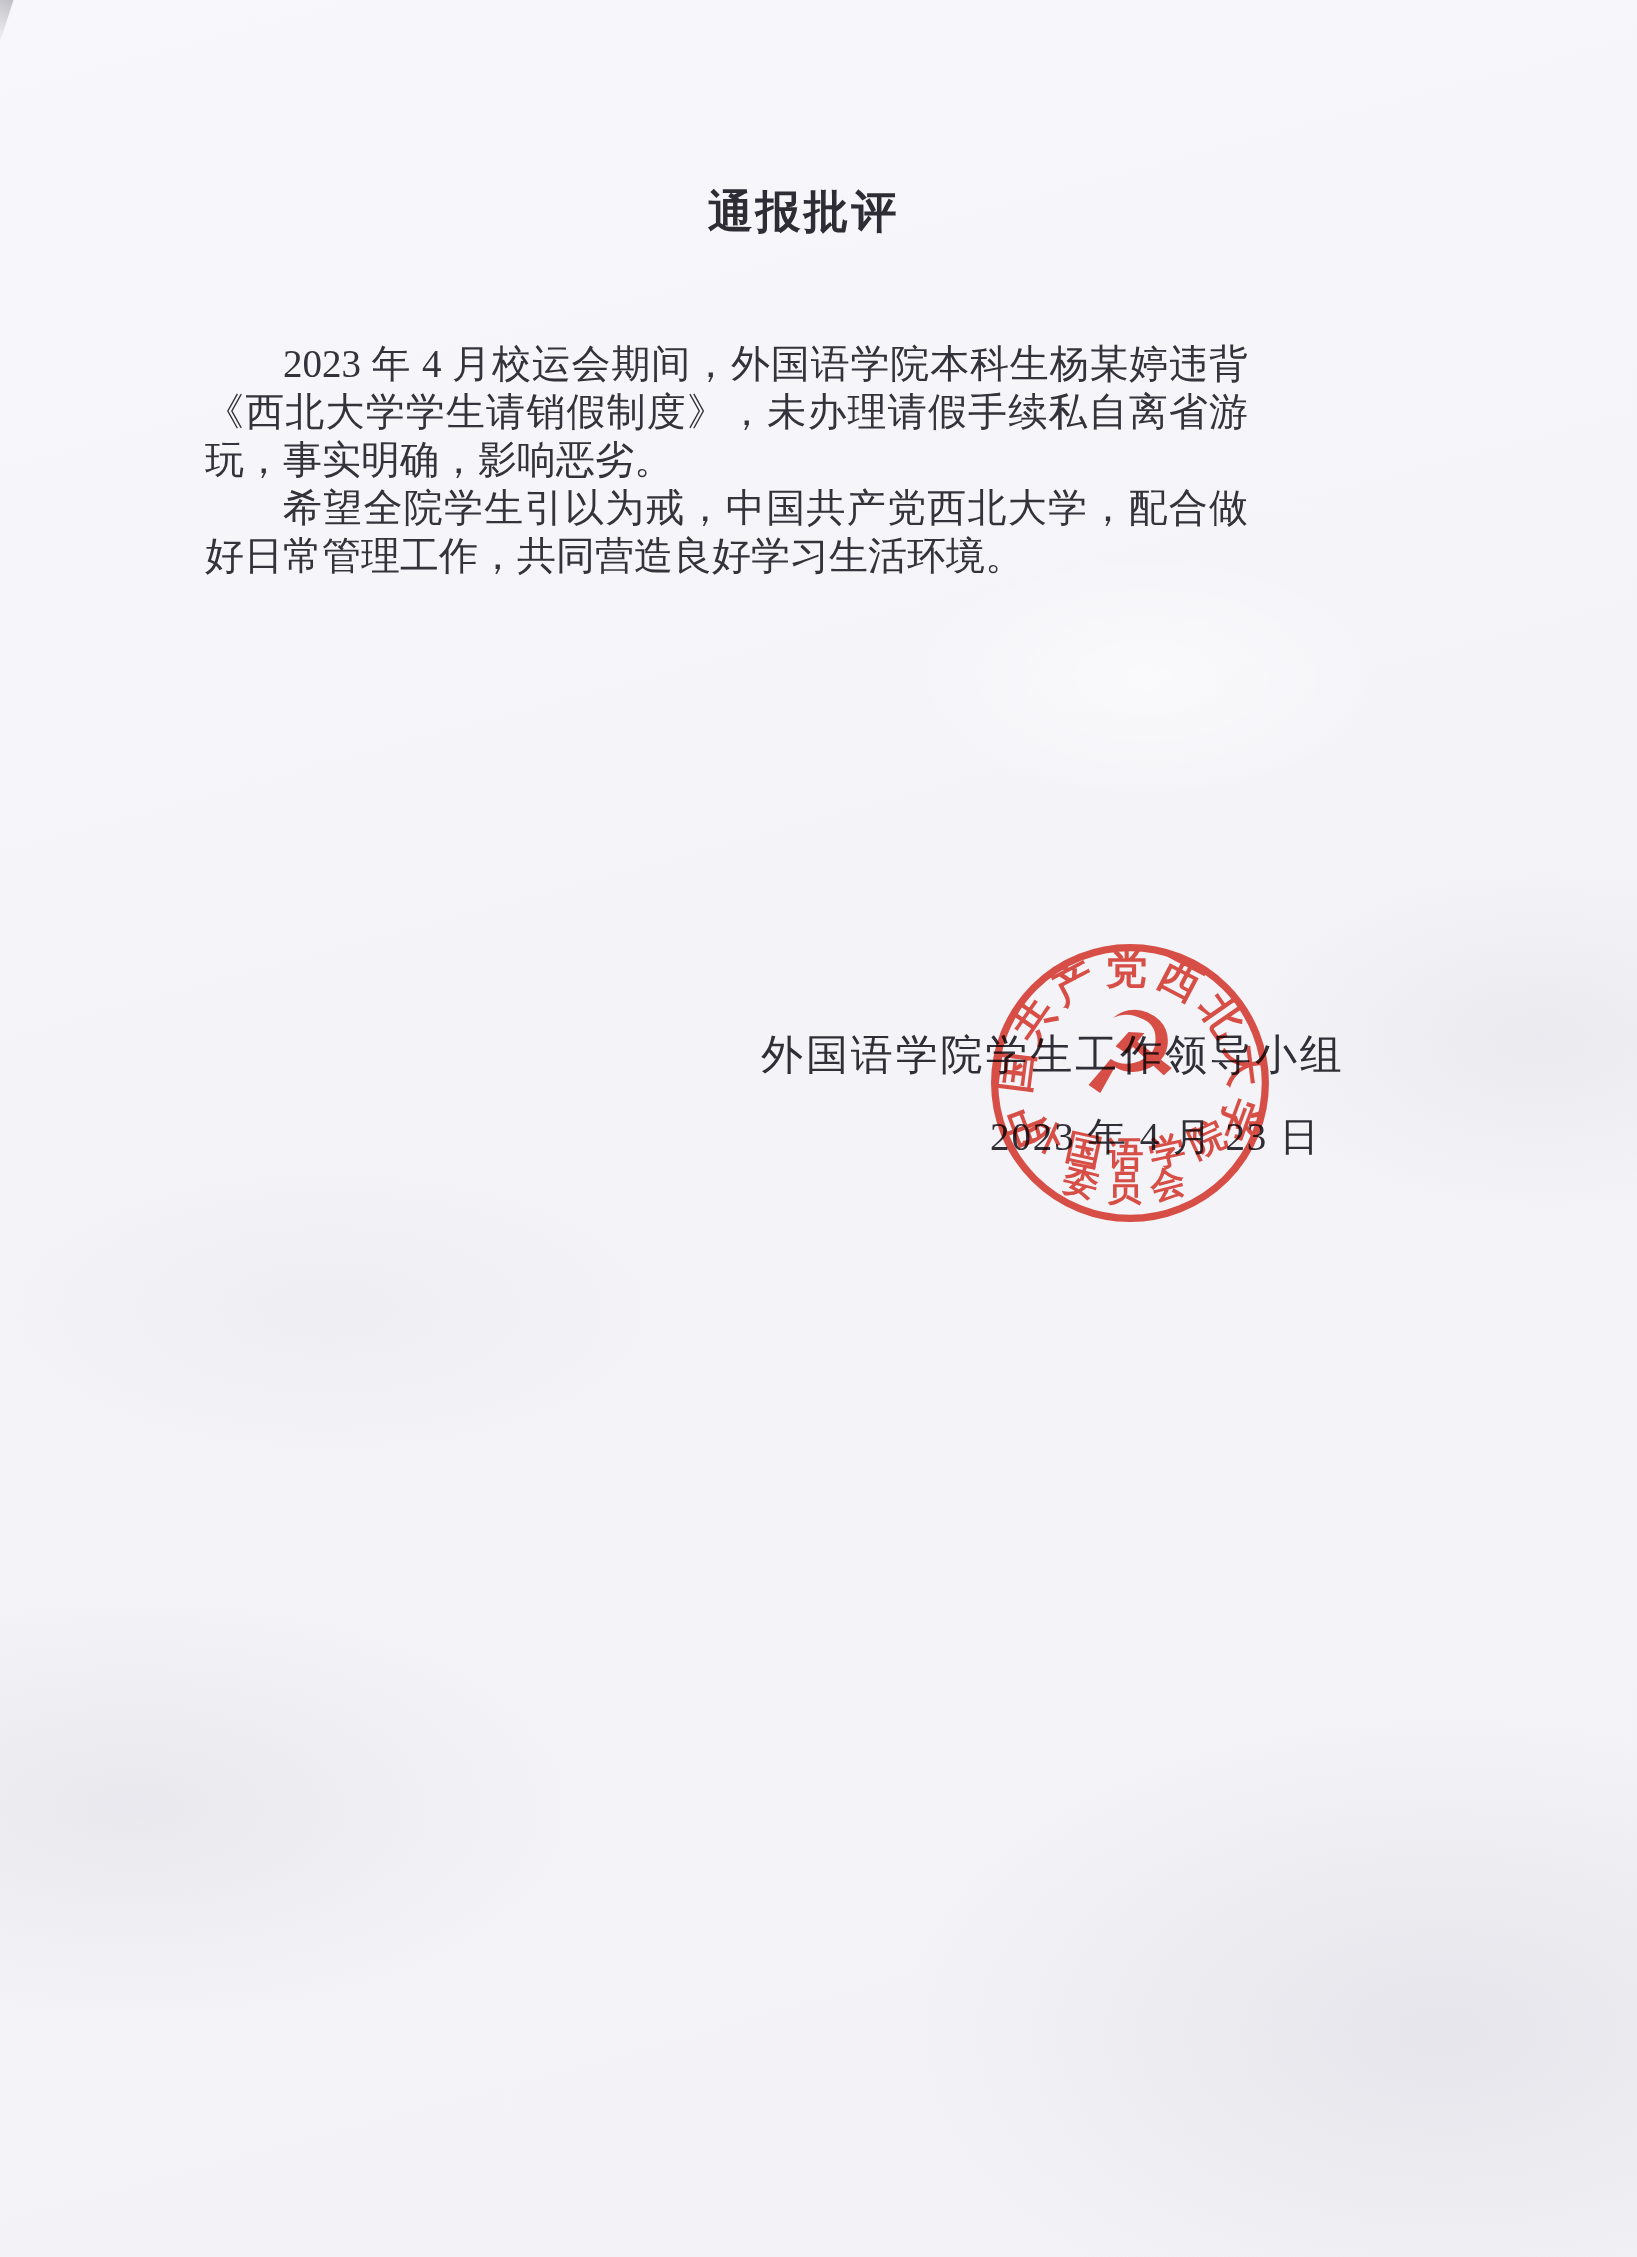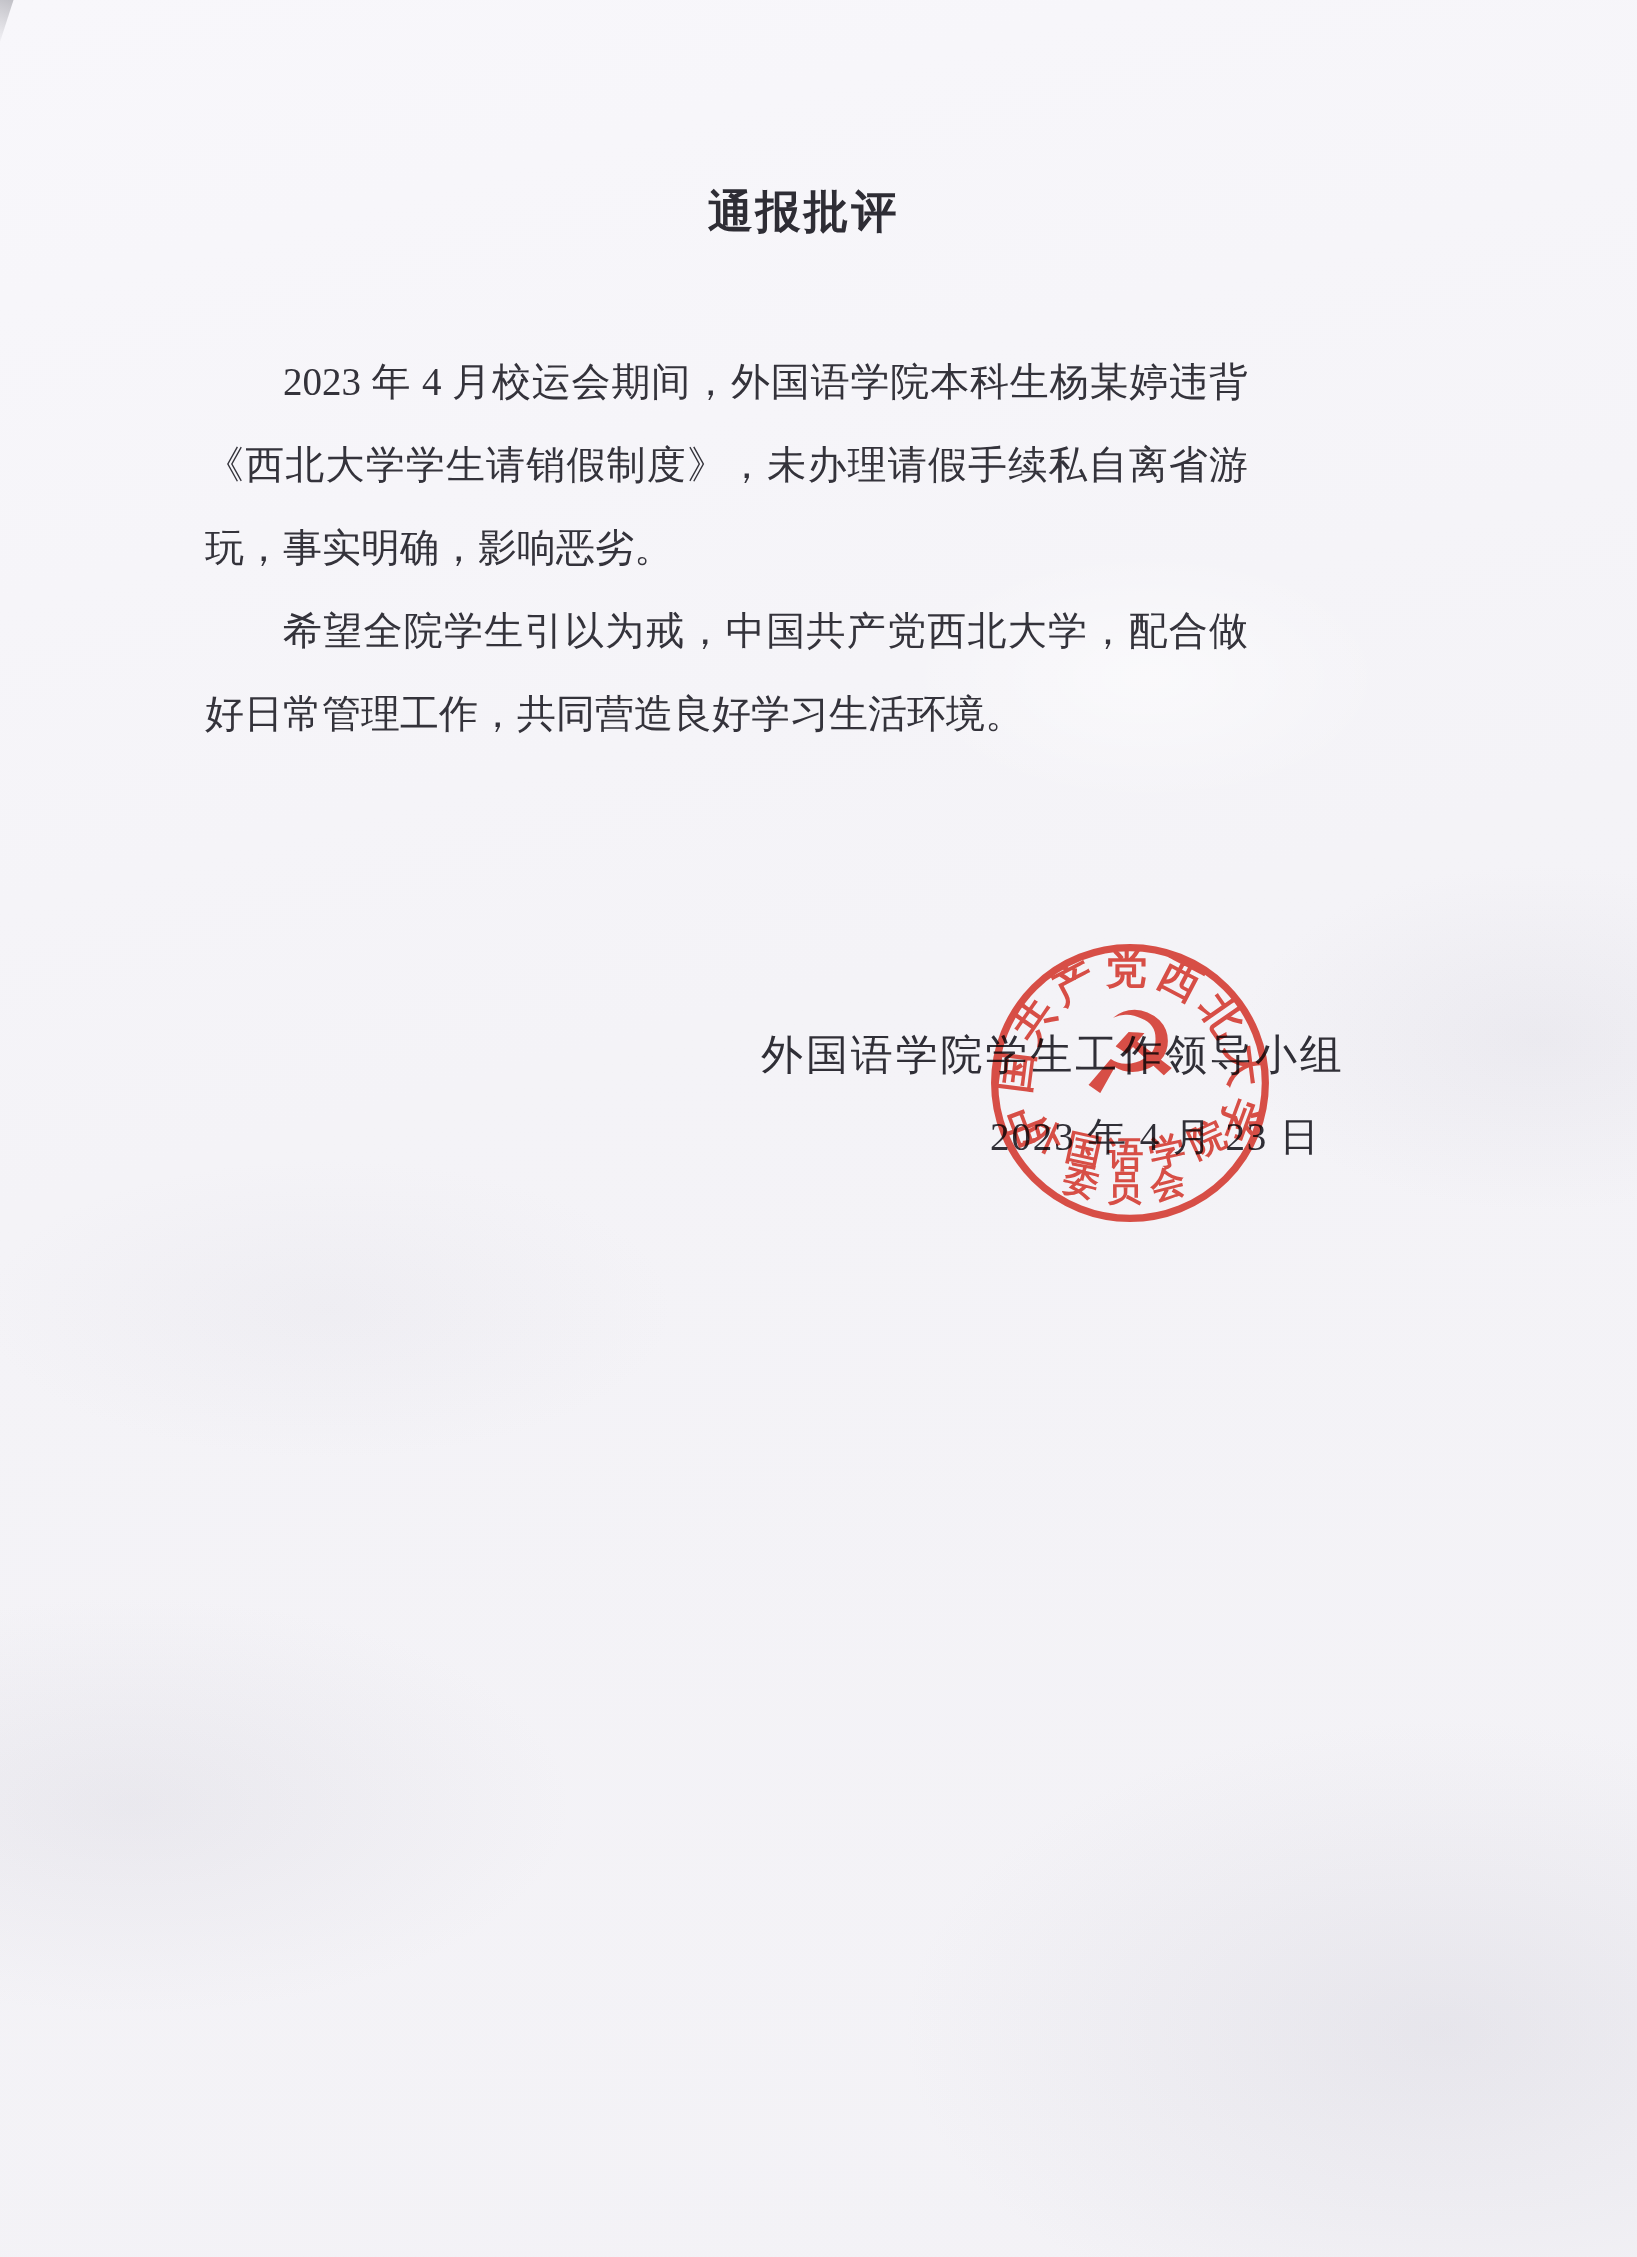--- a/index.html
+++ b/index.html
@@ -36,21 +36,21 @@
     font-weight: 700;
     letter-spacing: 2.9px;
     color: #2e2d35;
   }
   .doc-body {
     position: absolute;
     top: 340px;
     left: 205px;
     width: 1043px;
     font-size: 39px;
-    line-height: 83px;
+    line-height: 48px;
     text-align: justify;
   }
   .doc-body p {
     margin: 0;
     text-indent: 2em;
     word-break: break-all;
   }
   .signature {
     position: absolute;
     top: 1027px;

